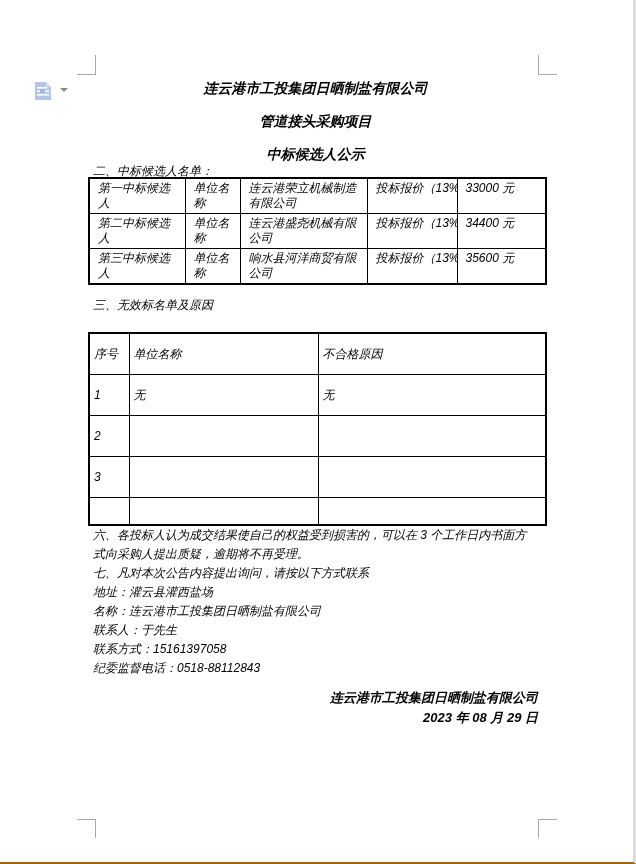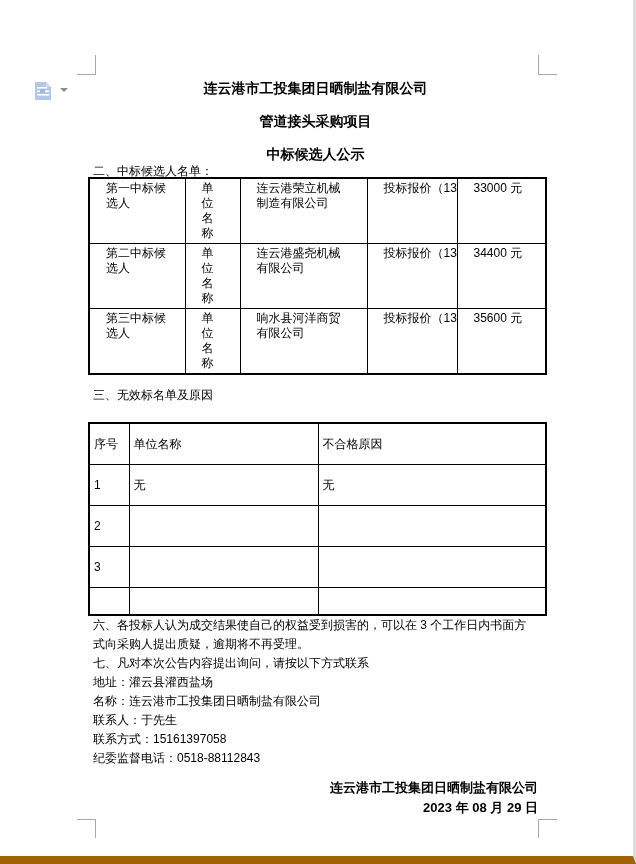--- a/index.html
+++ b/index.html
@@ -1,40 +1,41 @@
 <!DOCTYPE html>
 <html><head>
 <meta charset="utf-8">
 <style>
   html,body { margin:0; padding:0; background:#ffffff; }
   body { width:636px; height:864px; font-family:"Liberation Sans","DejaVu Sans",sans-serif; color:#000; }
   .page {
     position:relative; width:636px; height:864px; background:#fff;
-    box-sizing:border-box; border-right:3px solid #dcdcdc; border-bottom:8px solid #a16207;
+    box-sizing:border-box; border-right:3px solid #dcdcdc; border-bottom:2px solid #a16207;
     overflow:hidden;
+    font-style:italic;
   }
   
   .crop { position:absolute; background:#a8a8a8; }
   
   .paste-widget { position:absolute; left:34px; top:80px; width:36px; height:24px; cursor:pointer; }
   .paste-widget svg { display:block; }
   .paste-arrow {
     position:absolute; left:26px; top:8px; width:0; height:0;
     border-left:4px solid transparent; border-right:4px solid transparent;
     border-top:4px solid #8a8a8a;
   }
   .content { position:absolute; left:93px; top:80px; width:445px; }
   .doc-title { font-size:14px; font-weight:bold; text-align:center; line-height:16px; margin:0; }
   .doc-title.m { margin-top:17px; }
   .body-line { font-size:12px; line-height:19px; margin:0; }
   .sec1 { margin-top:43px; }
   table { border-collapse:collapse; table-layout:fixed; width:457px; margin-left:-5px; border:2px solid #000; }
   td { border:1px solid #000; font-size:12px; vertical-align:top; box-sizing:border-box; overflow:hidden; }
   .t1 { margin-top:-4px; }
-  .t1 td { line-height:15px; padding:2px 16px; height:22px; }
+  .t1 td { line-height:15px; padding:2px 8px; height:22px; }
   .t1 .nowrap { white-space:nowrap; }
   .t2 { margin-top:17px; }
   .t2 td { line-height:14px; padding:13px 4px; height:17px; vertical-align:middle; }
   .sec3 { margin-top:11px; }
   .sec5 { margin-top:28px; }
   .sig { text-align:right; font-weight:bold; font-size:13px; line-height:20px; margin:0; }
   .sig-first { margin-top:10px; }
 </style>
 </head>
 <body>

